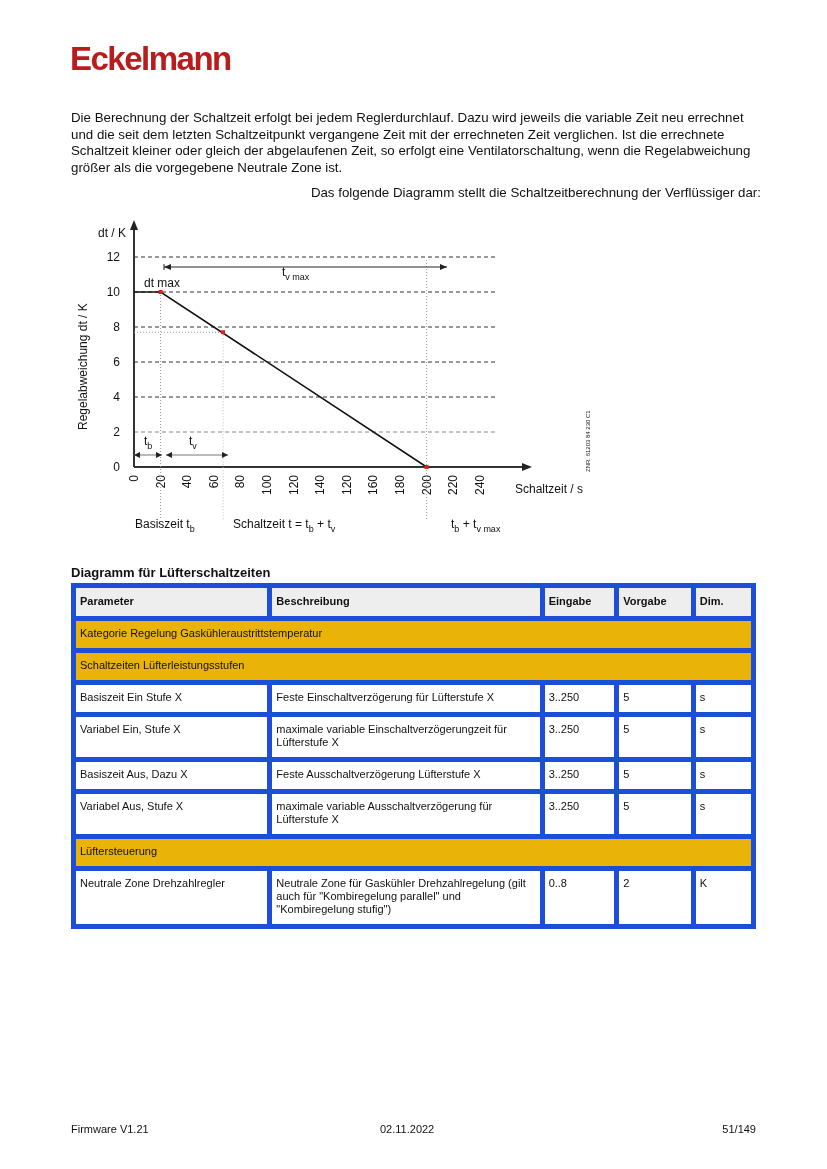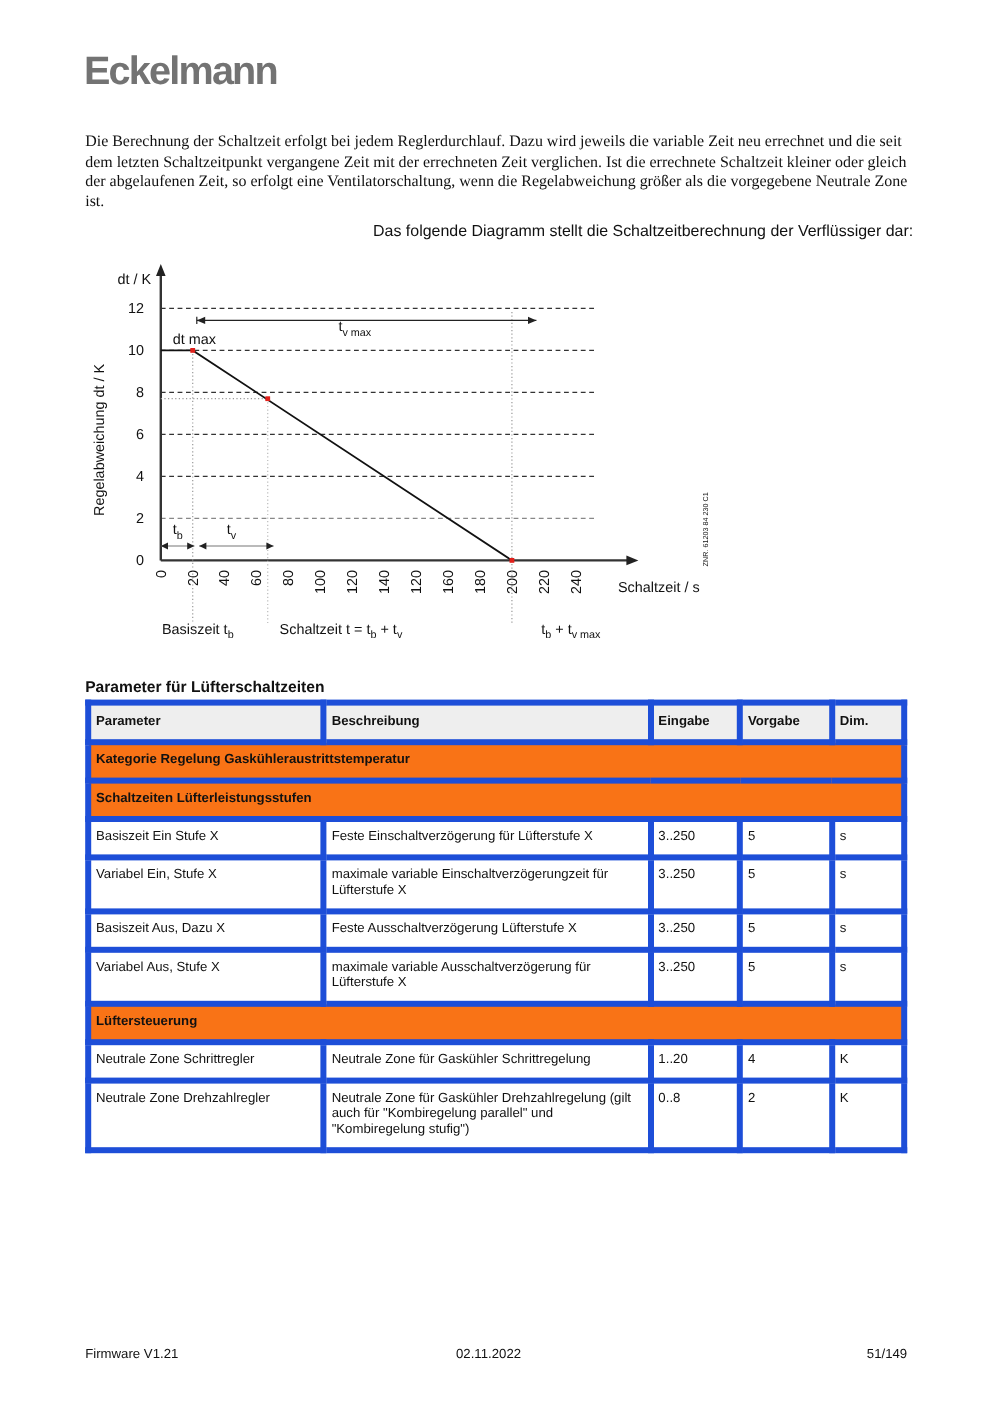--- a/index.html
+++ b/index.html
@@ -1,27 +1,27 @@
 <!DOCTYPE html>
 <html><head>
 <meta charset="utf-8">
 <style>
   html, body { margin:0; padding:0; background:#fff; }
   body { width:827px; height:1169px; position:relative; font-family:"Liberation Sans", sans-serif; color:#111; overflow:hidden; }
-  .logo { position:absolute; left:70px; top:40px; font-family:"Liberation Sans", sans-serif; font-weight:bold; font-size:33px; color:#737373; letter-spacing:-1.5px; }
+  .logo { position:absolute; left:70px; top:40px; font-family:"Liberation Sans", sans-serif; font-weight:bold; font-size:33px; color:#b91c1c; letter-spacing:-1.5px; }
   .para { position:absolute; left:71px; width:690px; font-size:13.3px; line-height:16.5px; }
-  #p1 { top:110px;font-family:Liberation Serif, serif; }
+  #p1 { top:110px; }
   #p2 { top:185px;text-align:right; }
   .chart { position:absolute; left:70px; top:220px; }
   .chart text { font-family:"Liberation Sans", sans-serif; fill:#111; }
   .section-title { position:absolute; left:71px; top:565px; font-weight:bold; font-size:13px; }
   table.params { position:absolute; left:71px; top:583px; width:685px; border-collapse:collapse; font-size:11px; }
   table.params td, table.params th { border:5px solid #1d4ed8; padding:6px 4px 8px 4px; vertical-align:top; text-align:left; line-height:13px; }
   table.params th { background:#eeeeee; font-weight:bold; padding:7px 4px 8px 4px; }
-  table.params tr.group td { background:#f97316; font-weight:bold; }
+  table.params tr.group td { background:#eab308; font-weight:normal; }
   .c1 { width:197px; } .c2 { width:276px;margin-left:39px; } .c3 { width:64px;margin-left:32px; } .c4 { width:66px; } .c5 { width:50px; }
   .footer { position:absolute; top:1123px; font-size:11px; }
   #f1 { left:71px; } #f2 { left:380px; } #f3 { right:71px;text-align:center; }
   sub { font-size:8px; }
 </style>
 </head>
 <body>
 
 <div class="logo">Eckelmann</div>
 
@@ -104,21 +104,21 @@
     <polygon points="96,235 102,232 102,238" fill="#222"></polygon>
     <polygon points="158,235 152,232 152,238" fill="#222"></polygon>
   </g>
   <text x="119" y="225" font-size="12"><tspan>t</tspan><tspan dy="4" font-size="9">v</tspan></text>
   <text x="65" y="308" font-size="12"><tspan>Basiszeit t</tspan><tspan dy="4" font-size="9">b</tspan></text>
   <text x="163" y="308" font-size="12"><tspan>Schaltzeit t = t</tspan><tspan dy="4" font-size="9">b</tspan><tspan dy="-4"> + t</tspan><tspan dy="4" font-size="9">v</tspan></text>
   <text x="381" y="308" font-size="12"><tspan>t</tspan><tspan dy="4" font-size="9">b</tspan><tspan dy="-4"> + t</tspan><tspan dy="4" font-size="9">v max</tspan></text>
   <text x="0" y="0" font-size="6" fill="#555" transform="translate(520,252) rotate(-90)">ZNR. 61203 84 230 C1</text>
 </svg>
 
-<div class="section-title">Parameter für Lüfterschaltzeiten</div>
+<div class="section-title">Diagramm für Lüfterschaltzeiten</div>
 
 <table class="params">
   <tbody>
       <tr>
     <th class="c1">Parameter</th>
     <th class="c2">Beschreibung</th>
     <th class="c3">Eingabe</th>
     <th class="c4">Vorgabe</th>
     <th class="c5">Dim.</th>
   </tr>
@@ -153,27 +153,20 @@
     <td>Variabel Aus, Stufe X</td>
     <td>maximale variable Ausschaltverzögerung für Lüfterstufe X</td>
     <td>3..250</td>
     <td>5</td>
     <td>s</td>
   </tr>
   <tr class="group">
         <td colspan="5">Lüftersteuerung</td>
       </tr>
   <tr>
-    <td>Neutrale Zone Schrittregler</td>
-    <td>Neutrale Zone für Gaskühler Schrittregelung</td>
-    <td>1..20</td>
-    <td>4</td>
-    <td>K</td>
-  </tr>
-  <tr>
     <td>Neutrale Zone Drehzahlregler</td>
     <td>Neutrale Zone für Gaskühler Drehzahlregelung (gilt auch für "Kombiregelung parallel" und "Kombiregelung stufig")</td>
     <td>0..8</td>
     <td>2</td>
     <td>K</td>
   </tr>
 </tbody>
   </table>
 
 <div class="footer" id="f1">Firmware V1.21</div>

